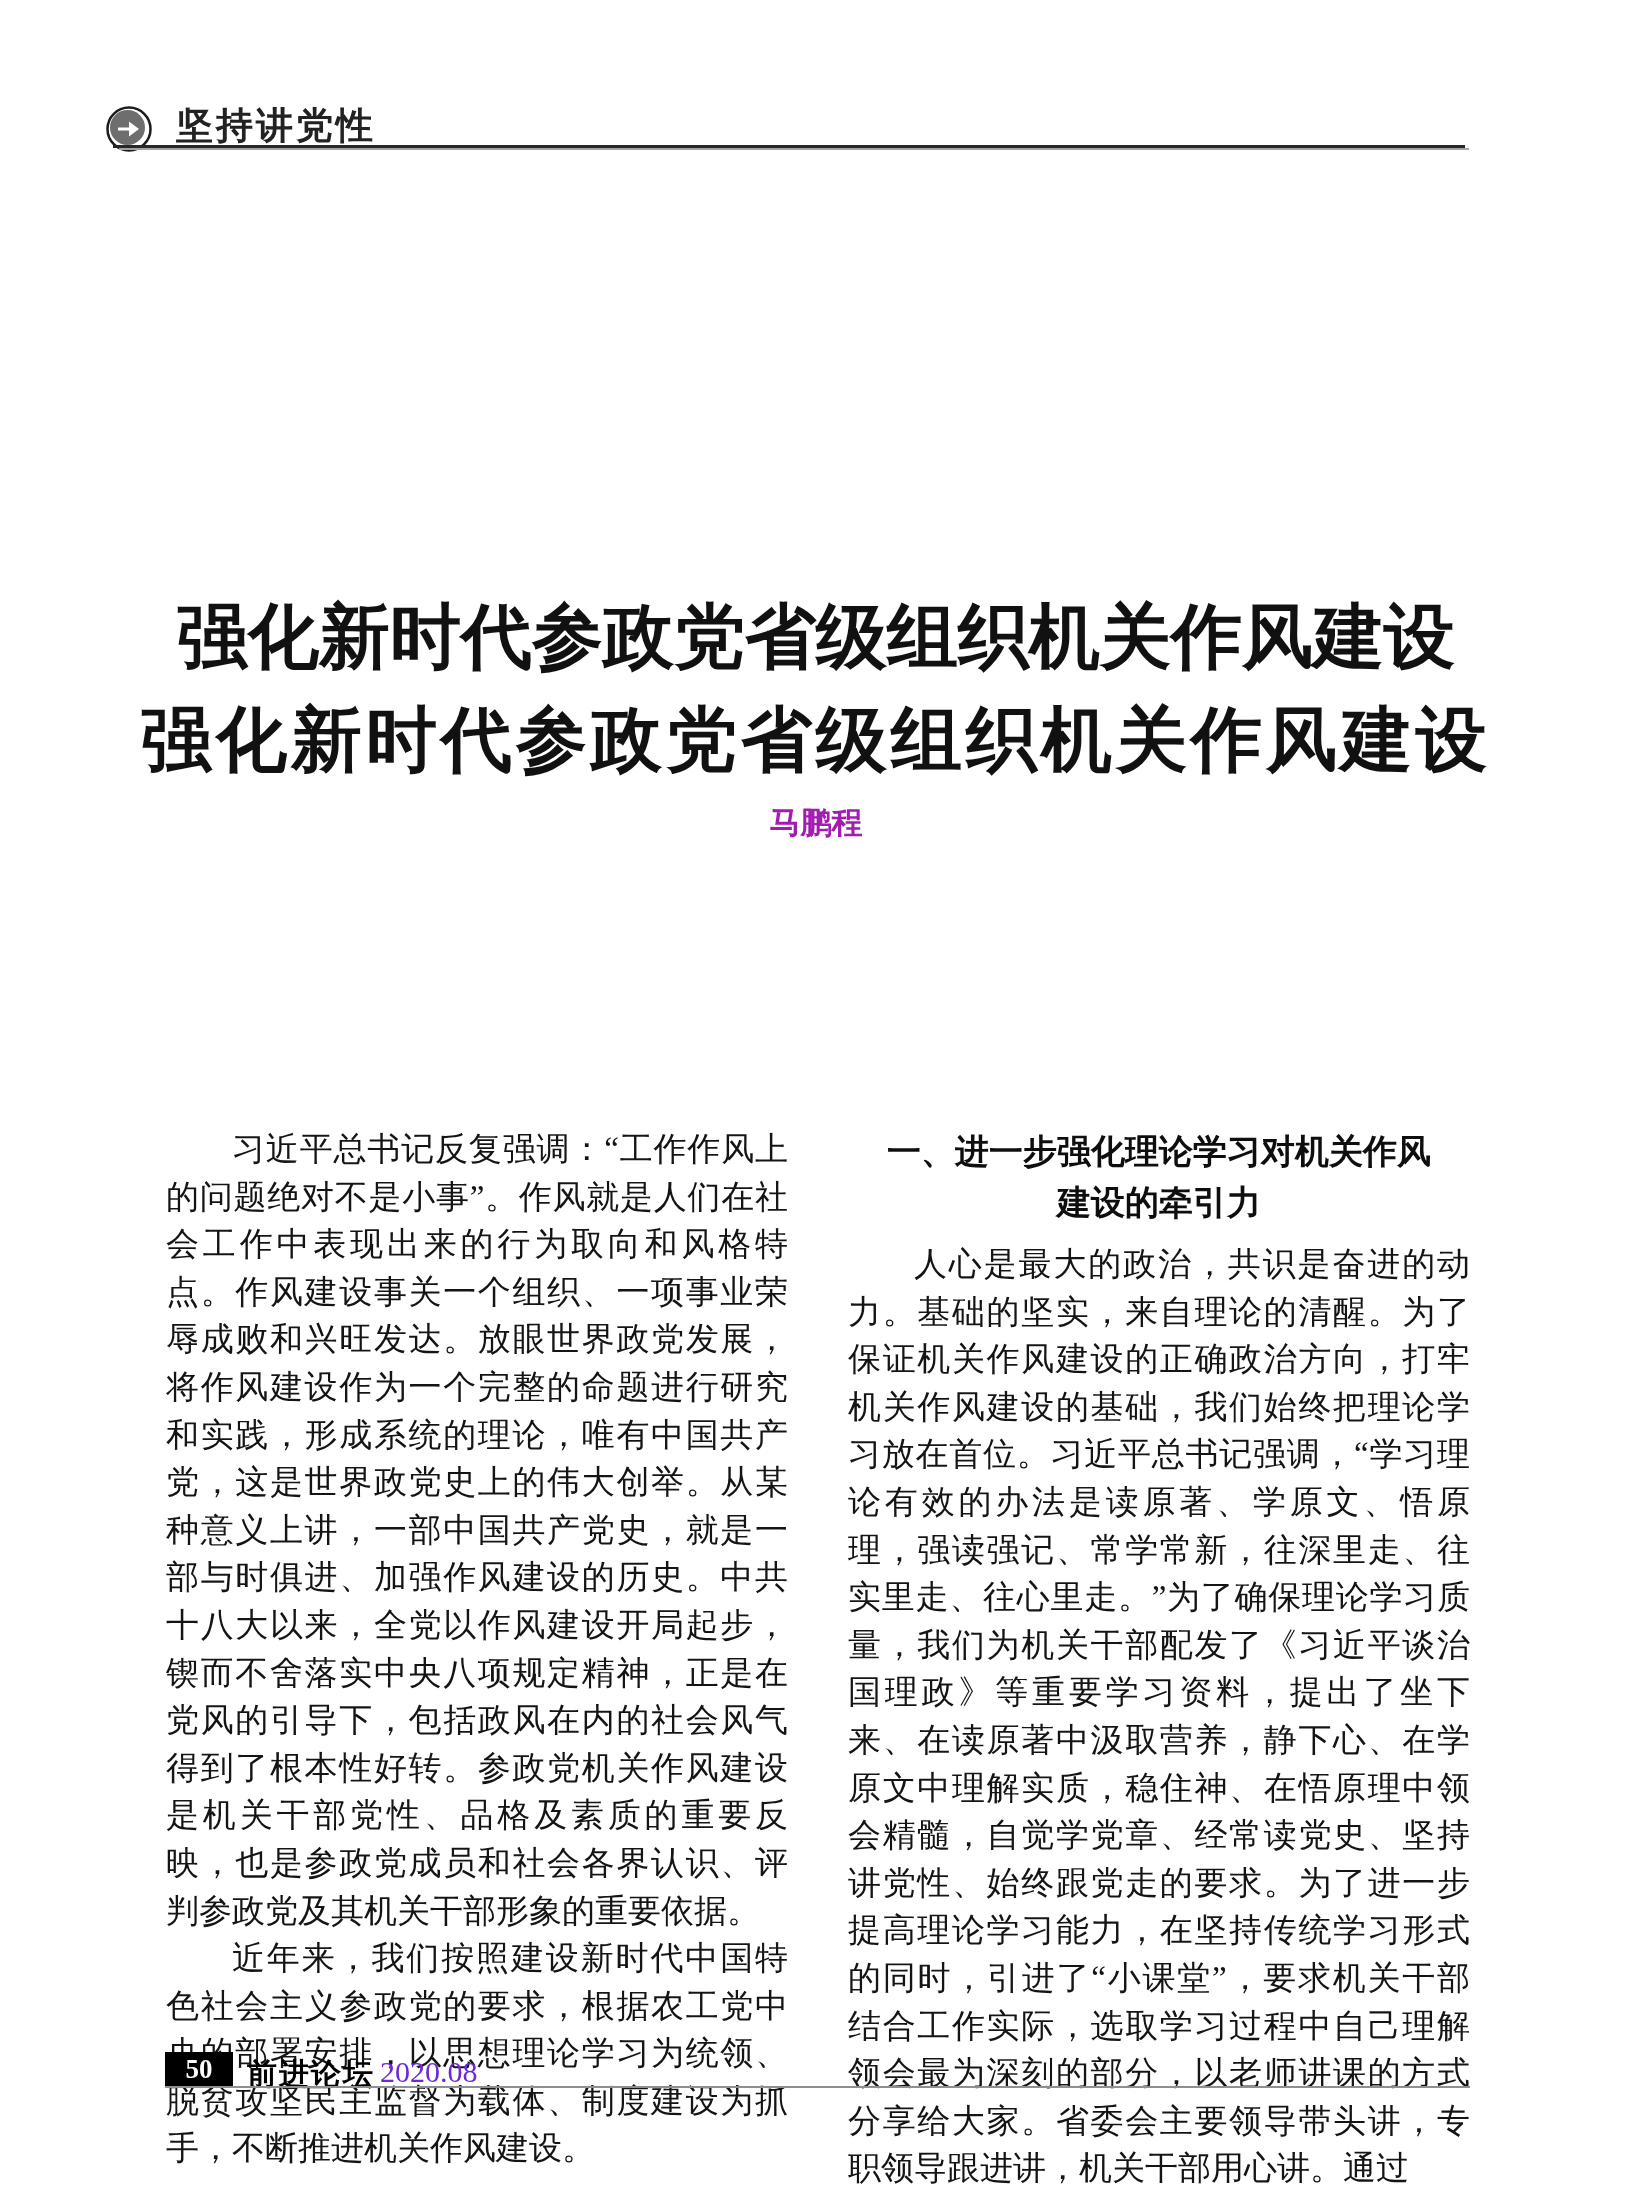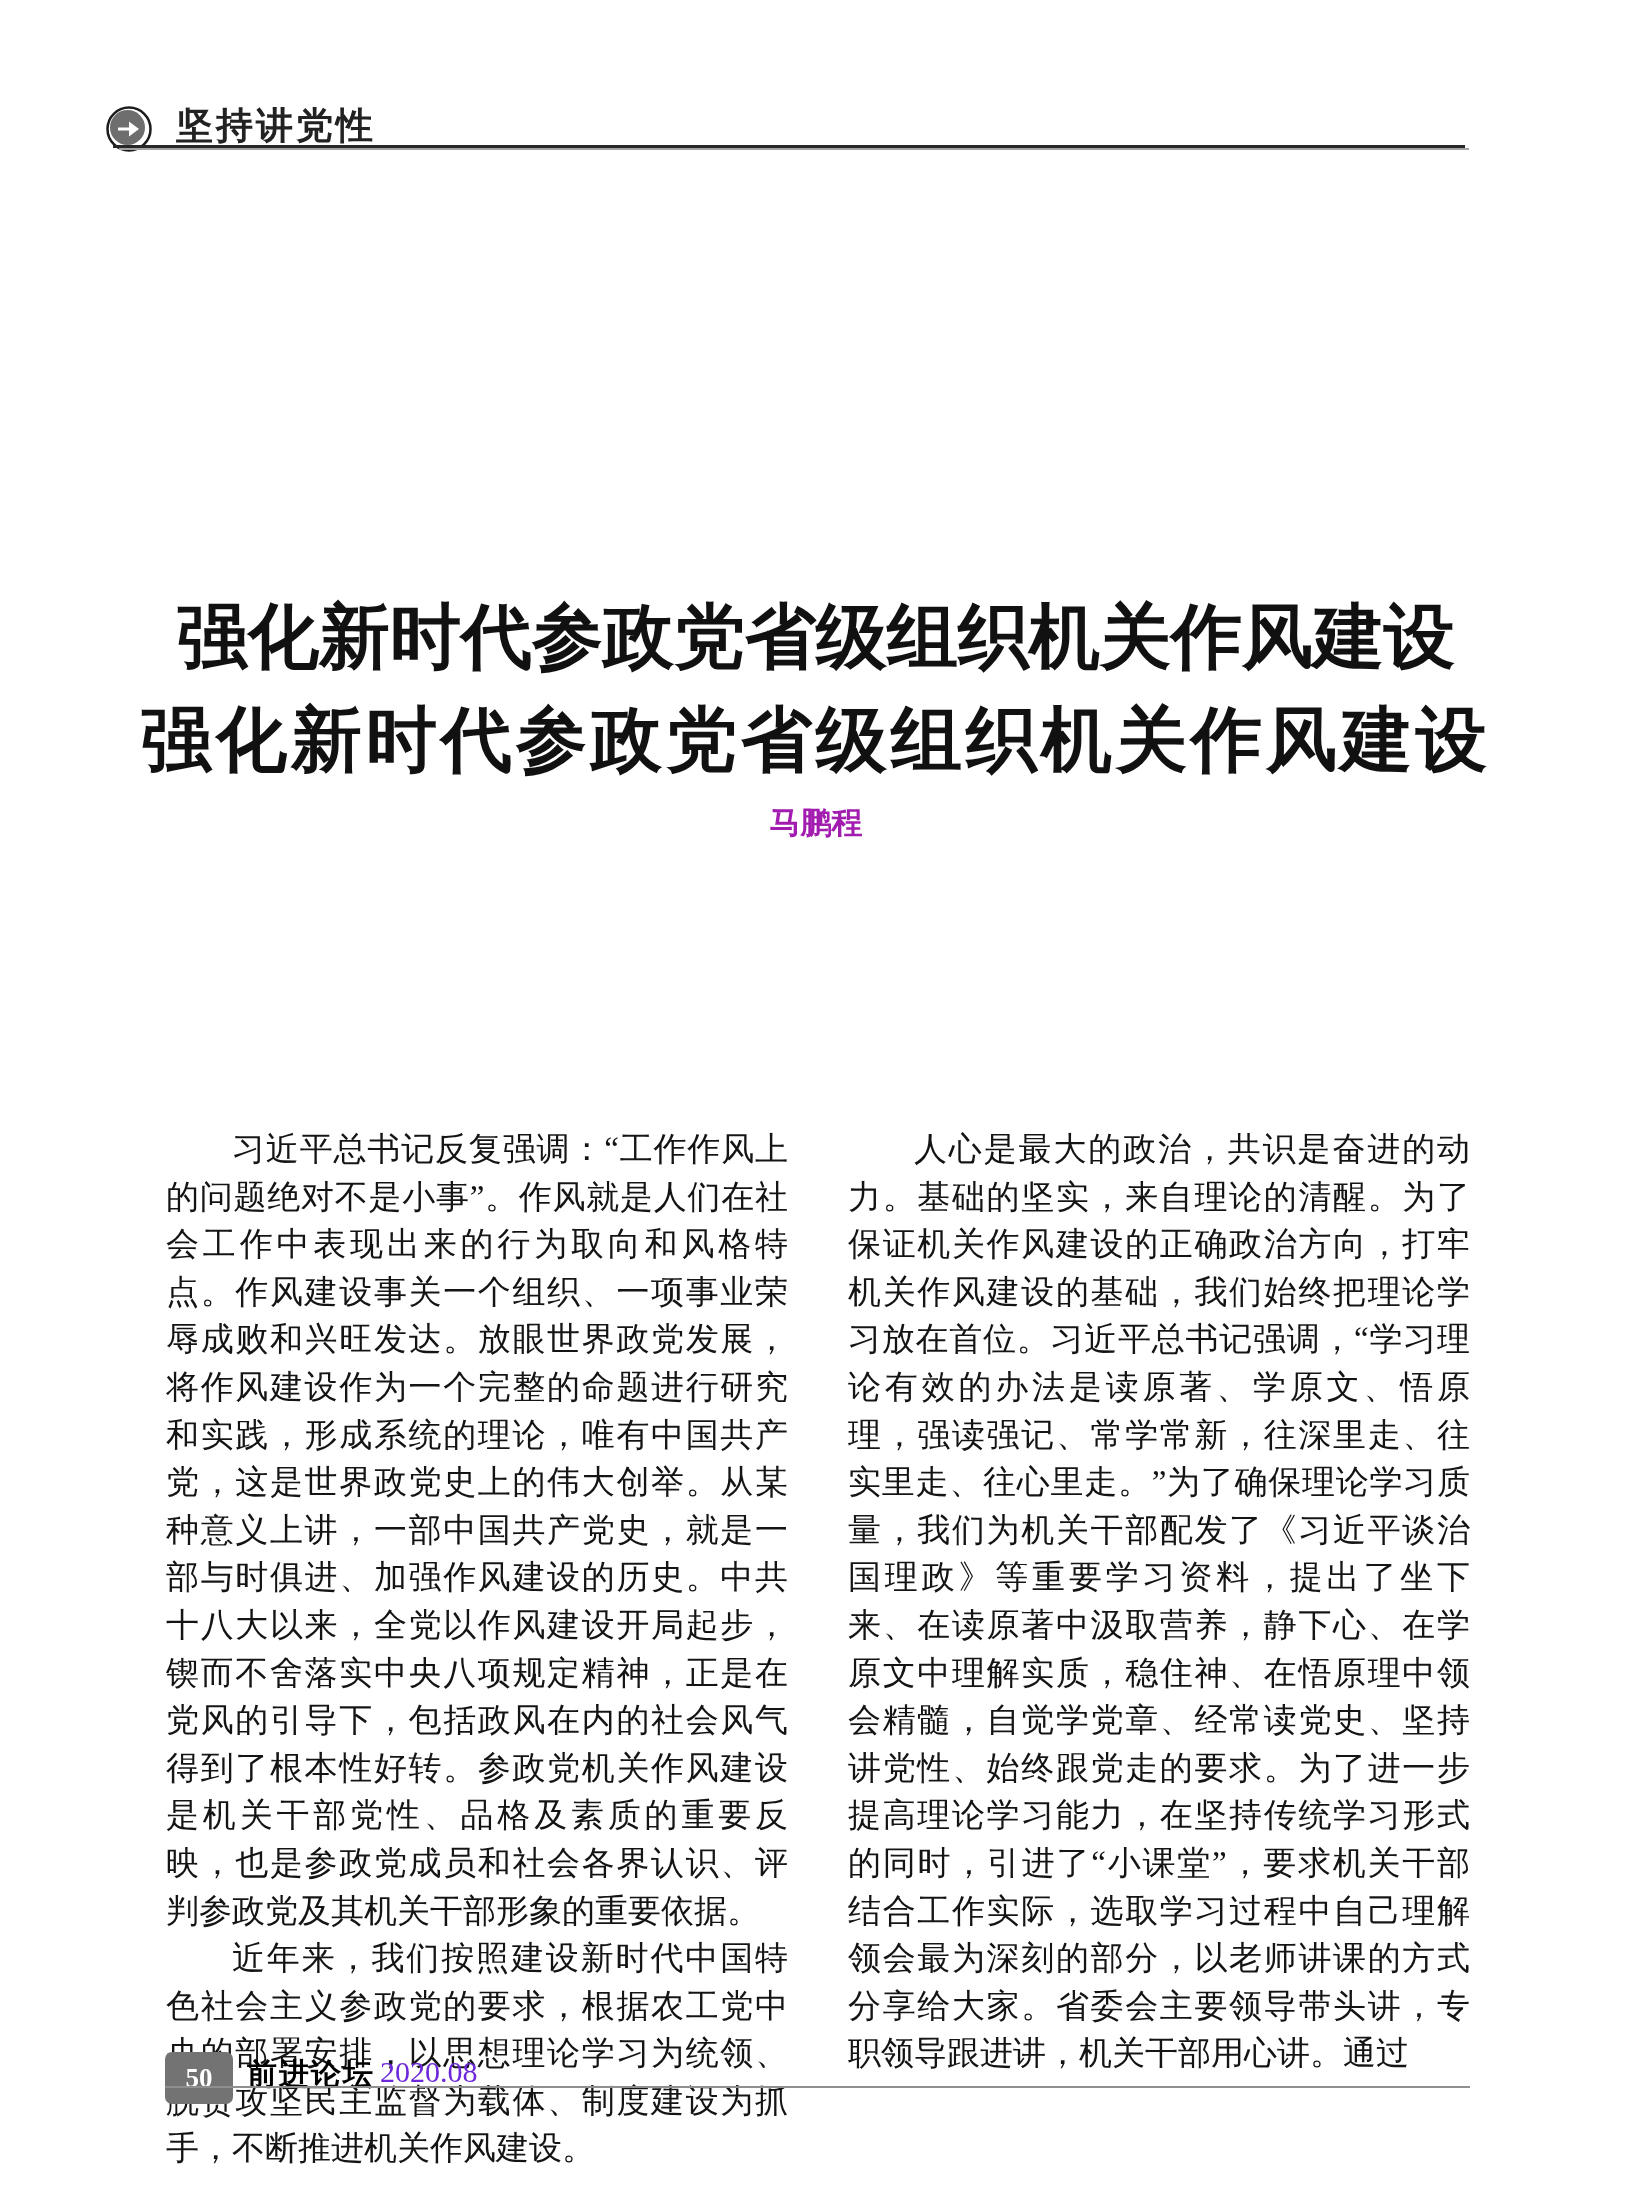--- a/index.html
+++ b/index.html
@@ -48,23 +48,23 @@
   .col-right{left:848px;}
   .section-heading{
     text-align:center;font-weight:bold;
     font-size:34px;line-height:51px;
     text-indent:0;color:#0e0e0e;
     margin-bottom:13px;
   }
   .section-heading div{text-indent:0;}
   
   .page-num-box{
-    position:absolute;left:165px;top:2052px;width:68px;height:52px;
-    background:#737373;
-    display:flex;align-items:center;justify-content:center;border-radius:7px;
+    position:absolute;left:165px;top:2052px;width:68px;height:35px;
+    background:#000000;
+    display:flex;align-items:center;justify-content:center;
   }
   .page-num{
     color:#ffffff;font-weight:bold;font-size:27px;
     font-family:"Liberation Serif","DejaVu Serif",serif;
   }
   .journal-name{
     position:absolute;left:247px;top:2054px;
     font-weight:bold;font-size:30px;letter-spacing:2px;color:#000000;
   }
   .journal-issue{
@@ -92,20 +92,24 @@
     <div class="title-line2">强化新时代参政党省级组织机关作风建设</div>
   </div>
   <div class="author">马鹏程</div>
 
   <div class="col col-left">
     <p>习近平总书记反复强调：“工作作风上的问题绝对不是小事”。作风就是人们在社会工作中表现出来的行为取向和风格特点。作风建设事关一个组织、一项事业荣辱成败和兴旺发达。放眼世界政党发展，将作风建设作为一个完整的命题进行研究和实践，形成系统的理论，唯有中国共产党，这是世界政党史上的伟大创举。从某种意义上讲，一部中国共产党史，就是一部与时俱进、加强作风建设的历史。中共十八大以来，全党以作风建设开局起步，锲而不舍落实中央八项规定精神，正是在党风的引导下，包括政风在内的社会风气得到了根本性好转。参政党机关作风建设是机关干部党性、品格及素质的重要反映，也是参政党成员和社会各界认识、评判参政党及其机关干部形象的重要依据。</p>
     <p>近年来，我们按照建设新时代中国特色社会主义参政党的要求，根据农工党中央的部署安排，以思想理论学习为统领、脱贫攻坚民主监督为载体、制度建设为抓手，不断推进机关作风建设。</p>
   </div>
 
   <div class="col col-right">
+    <div class="section-heading">
+      <div>一、进一步强化理论学习对机关作风</div>
+      <div>建设的牵引力</div>
+    </div>
     <p>人心是最大的政治，共识是奋进的动力。基础的坚实，来自理论的清醒。为了保证机关作风建设的正确政治方向，打牢机关作风建设的基础，我们始终把理论学习放在首位。习近平总书记强调，“学习理论有效的办法是读原著、学原文、悟原理，强读强记、常学常新，往深里走、往实里走、往心里走。”为了确保理论学习质量，我们为机关干部配发了《习近平谈治国理政》等重要学习资料，提出了坐下来、在读原著中汲取营养，静下心、在学原文中理解实质，稳住神、在悟原理中领会精髓，自觉学党章、经常读党史、坚持讲党性、始终跟党走的要求。为了进一步提高理论学习能力，在坚持传统学习形式的同时，引进了“小课堂”，要求机关干部结合工作实际，选取学习过程中自己理解领会最为深刻的部分，以老师讲课的方式分享给大家。省委会主要领导带头讲，专职领导跟进讲，机关干部用心讲。通过</p>
   </div>
 
   <div class="page-num-box">
     <span class="page-num">50</span>
   </div>
   <div class="journal-name">前进论坛</div>
   <div class="journal-issue">2020.08</div>
   <div class="footer-rule"></div>
 

